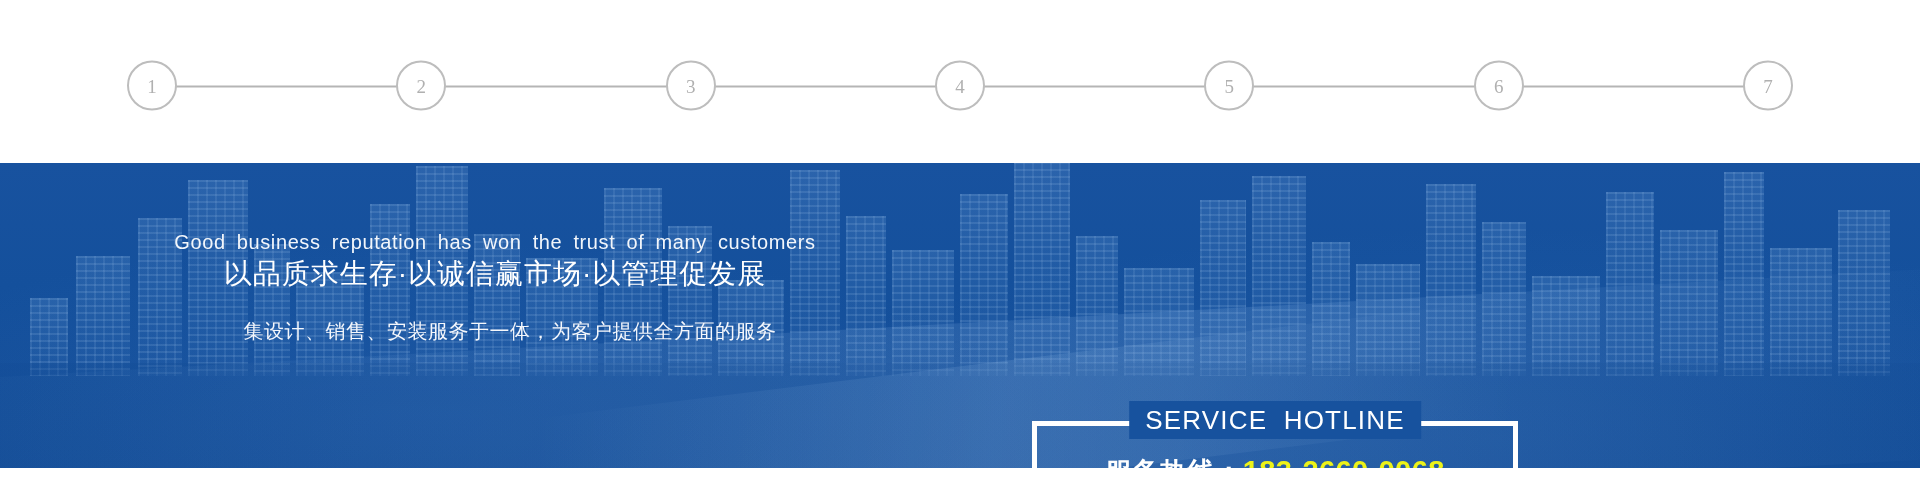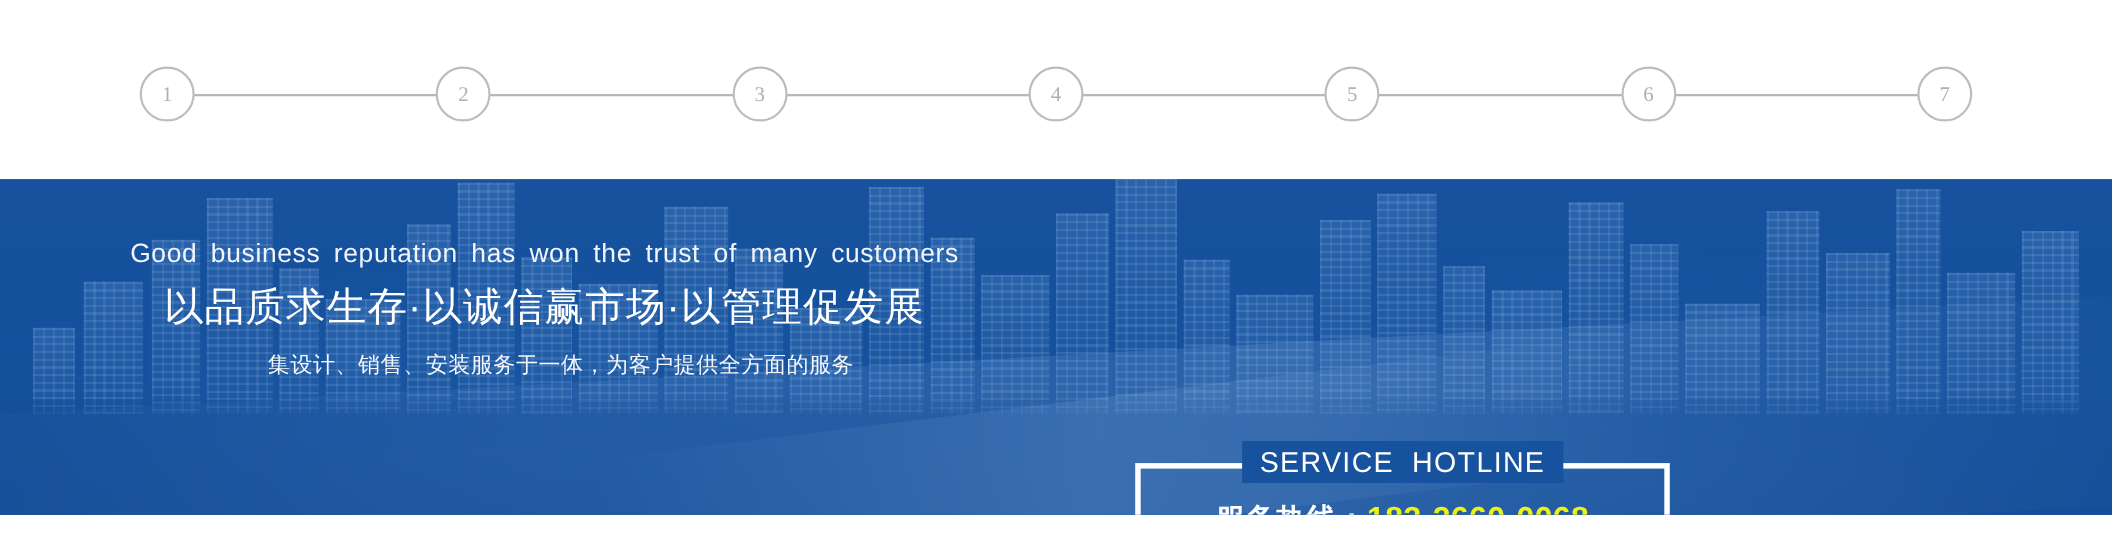--- a/index.html
+++ b/index.html
@@ -123,32 +123,32 @@
     left: 0;
     top: 0;
     width: 990px;
     height: 305px;
     text-align: center;
     color: #ffffff;
   }
   .slogan-en {
     position: absolute;
     left: 0; right: 0;
-    top: 54px;
-    font-size: 24px;
+    top: 68px;
+    font-size: 20px;
     letter-spacing: 0.6px;
     word-spacing: 5px;
     color: #f2f6fb;
     white-space: nowrap;
   }
   .slogan-cn-main {
     position: absolute;
     left: 0; right: 0;
     top: 92px;
-    font-size: 36px;
+    font-size: 28px;
     letter-spacing: 1px;
     color: #ffffff;
     white-space: nowrap;
   }
   .slogan-cn-sub {
     position: absolute;
     left: 0; right: 0;
     top: 155px;
     font-size: 20px;
     letter-spacing: 0.5px;

